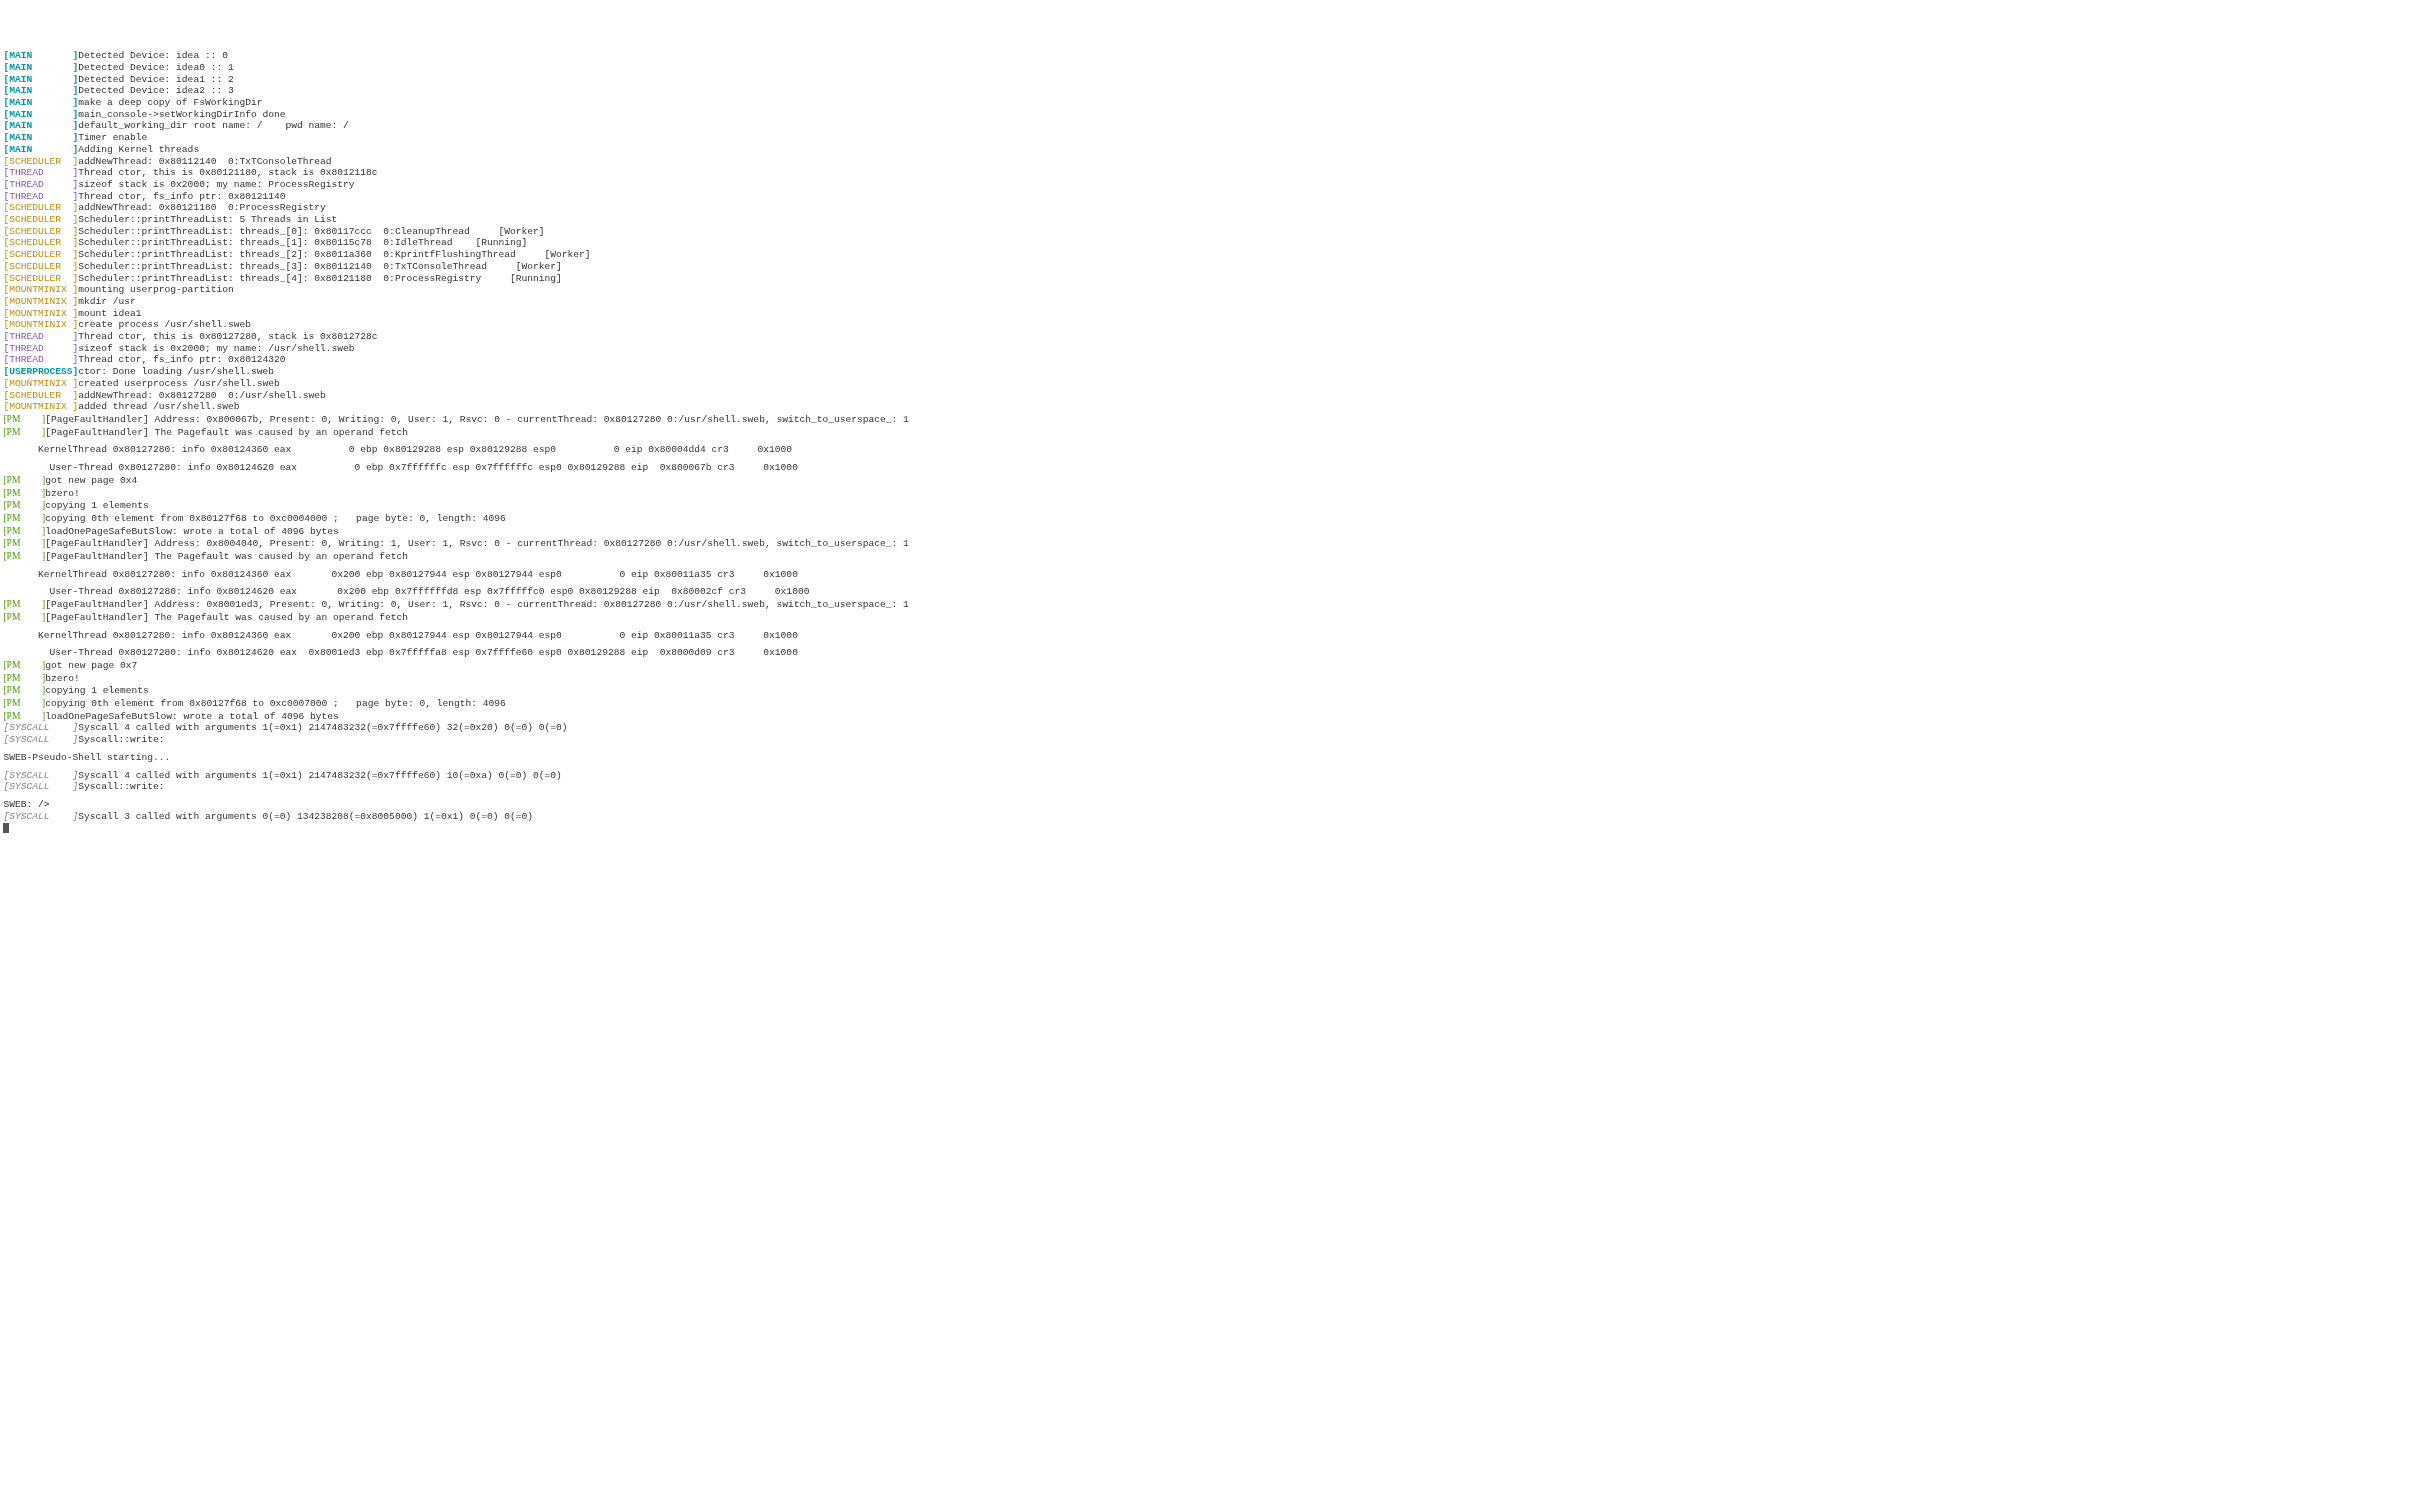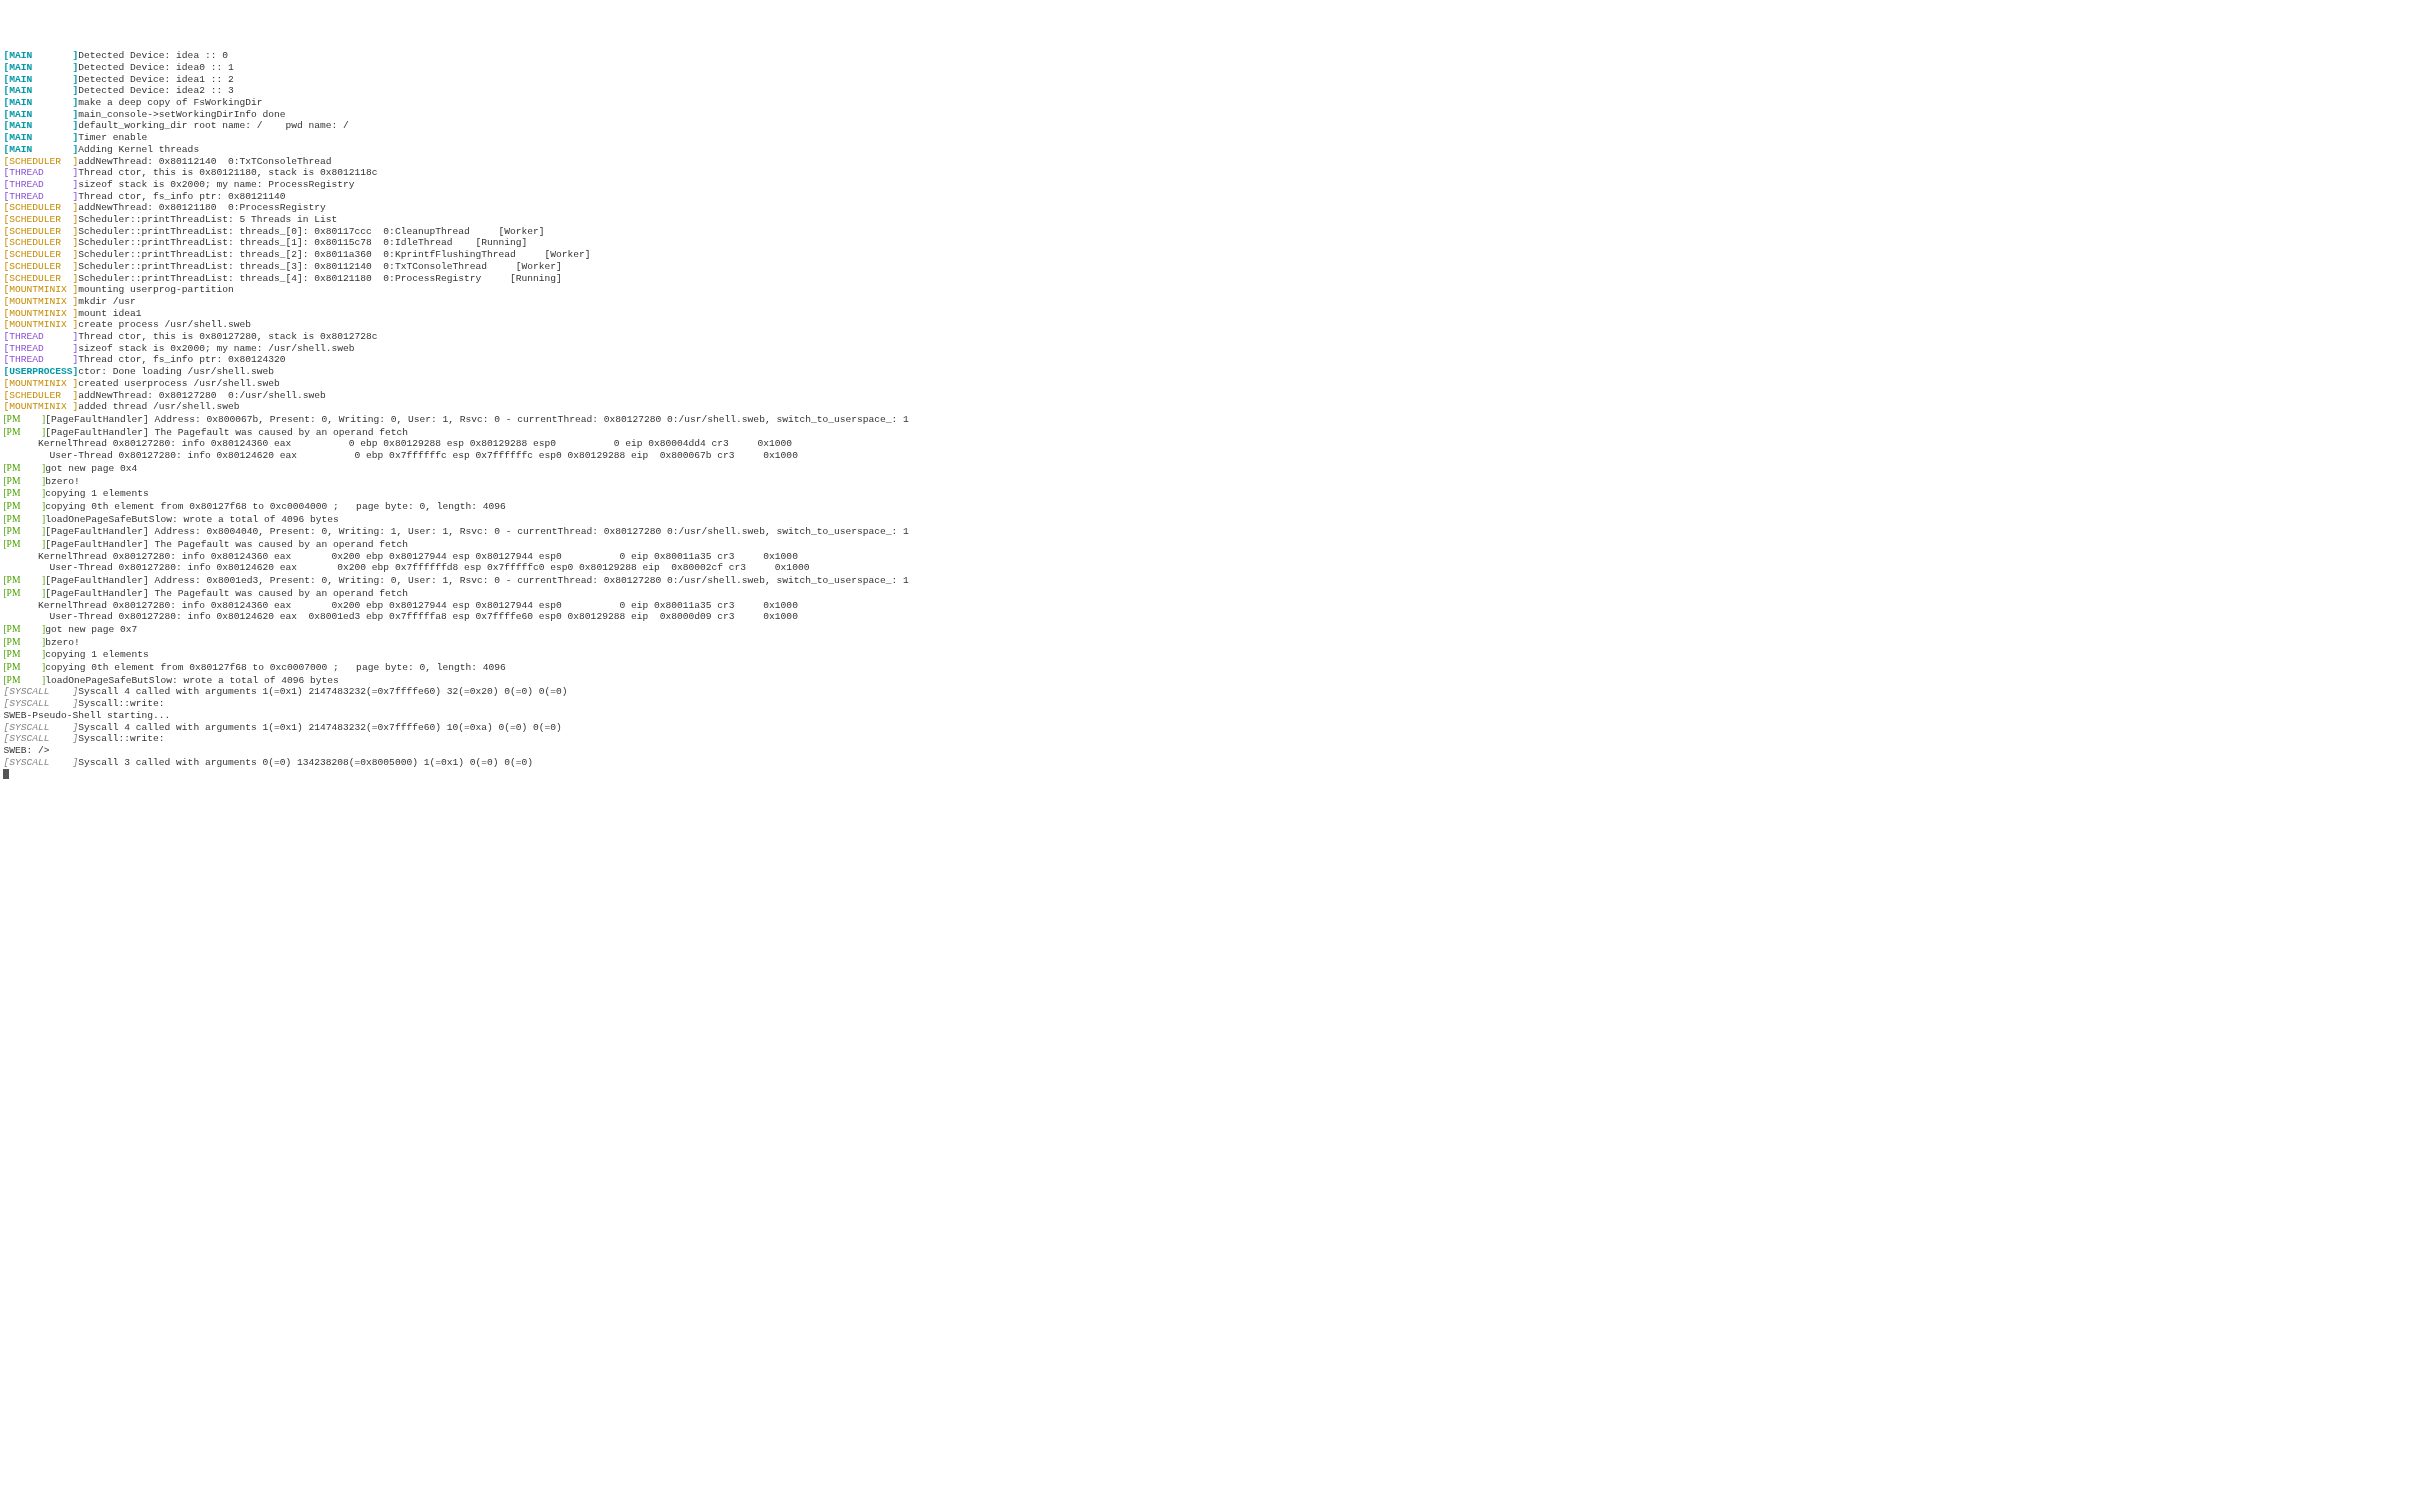--- a/index.html
+++ b/index.html
@@ -19,21 +19,21 @@
     }
     .log-line {
       display: block;
     }
     .c-teal { color: #0099a8; font-weight: bold; }
     .c-orange { color: #c68b00; text-align: right; }
     .c-purple { color: #8a4fd4; }
     .c-green { color: #4aa300; font-family: Liberation Serif, serif; }
     .c-gray { color: #888888; font-style: italic; }
     .message { color: #333333; }
-    .plain { color: #333333; }
+    .plain { color: #333333; margin-top: 6px; }
     .cursor {
       display: inline-block;
       width: 5.9px;
       height: 10px;
       background: #555;
       vertical-align: text-bottom;
     }
   </style>
 </head>
 <body>

